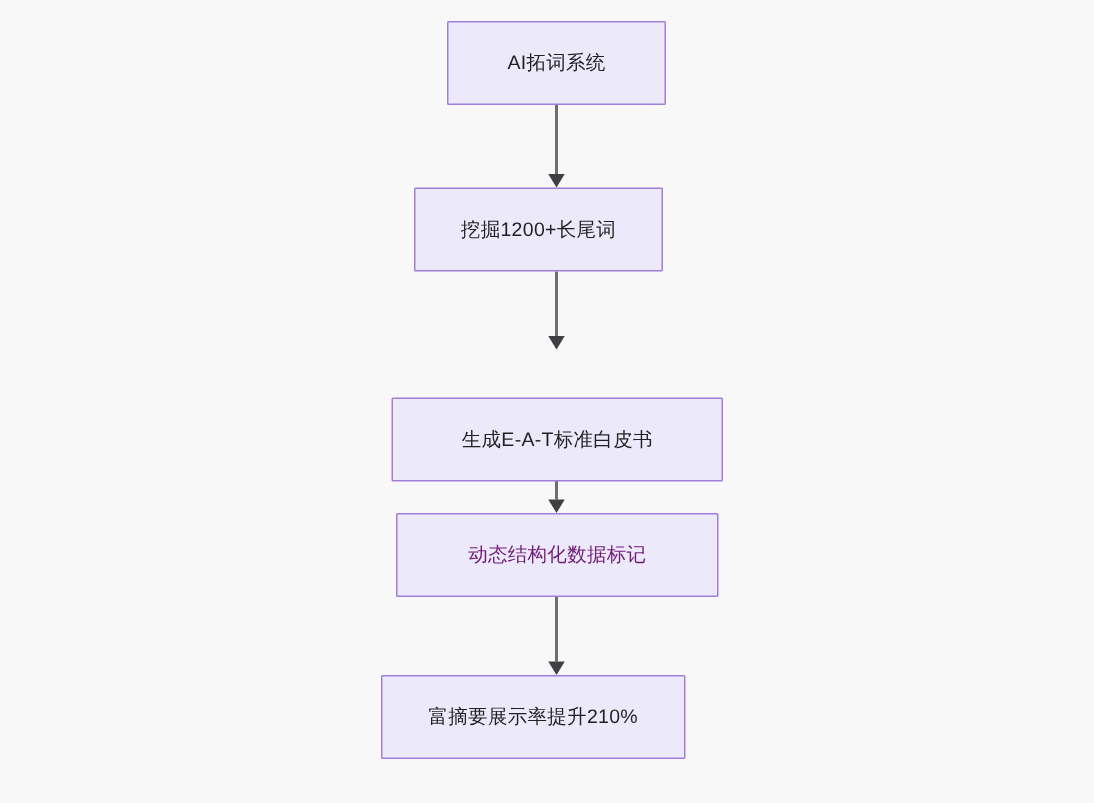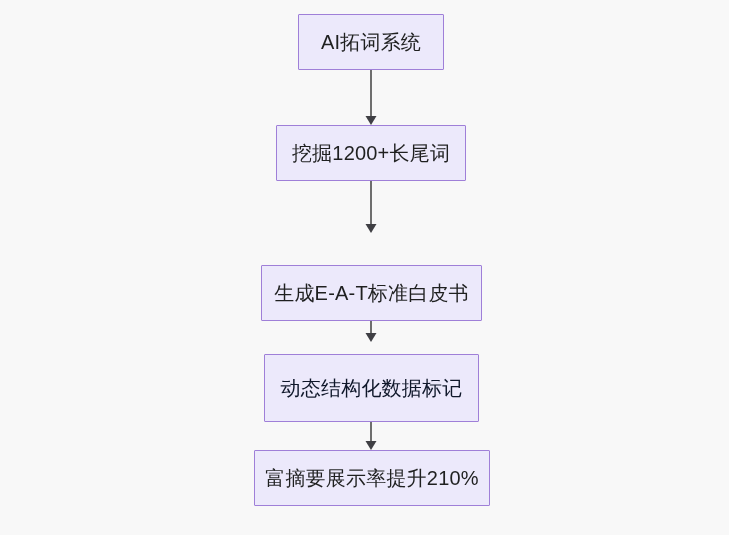--- a/index.html
+++ b/index.html
@@ -23,21 +23,21 @@
   .flow-node {
     position: absolute;
     box-sizing: border-box;
     background: #ece9fb;
     border: 1.6px solid #9f7fd8;
     border-radius: 1px;
     display: flex;
     align-items: center;
     justify-content: center;
     color: #1f2020;
-    font-size: 20px;
+    font-size: 13px;
     line-height: 1.2;
     letter-spacing: 0.2px;
     white-space: nowrap;
     font-family: "Liberation Sans", "DejaVu Sans", sans-serif;
   }
   .node-label {
     display: block;
     padding: 0 2px;
   }
   .flow-edge {
@@ -73,27 +73,27 @@
         <polygon class="edge-head" points="365.5,333 376.5,333 371,342" fill="#3f3f44"></polygon>
         <line class="edge-line" x1="371" y1="398" x2="371" y2="441" stroke="#6e6e6e"></line>
         <polygon class="edge-head" points="365.5,441 376.5,441 371,450" fill="#3f3f44"></polygon>
       </g>
   </svg>
 
   <div id="nodes-group">
       <div class="flow-node" style="left: 298px; top: 14px; width: 146px; height: 56px; background: rgb(236, 233, 251); border-color: rgb(159, 127, 216); color: rgb(31, 32, 32);">
         <span class="node-label">AI拓词系统</span>
       </div>
-      <div class="flow-node" style="left: 276px; top: 125px; width: 190px; height: 56px; background: rgb(236, 233, 251); border-color: rgb(159, 127, 216); color: rgb(31, 32, 32);">
+      <div class="flow-node" style="left: 276px; top: 125px; width: 166px; height: 56px; background: rgb(236, 233, 251); border-color: rgb(159, 127, 216); color: rgb(31, 32, 32);">
         <span class="node-label">挖掘1200+长尾词</span>
       </div>
       <div class="flow-node" style="left: 261px; top: 233px; width: 221px; height: 56px; background: rgb(236, 233, 251); border-color: rgb(159, 127, 216); color: rgb(31, 32, 32); margin-top: 32px;">
         <span class="node-label">生成E-A-T标准白皮书</span>
       </div>
-      <div class="flow-node" style="left: 264px; top: 354px; width: 215px; height: 68px; background: rgb(236, 233, 251); border-color: rgb(159, 127, 216); color: #0f172a;">
+      <div class="flow-node" style="left: 264px; top: 342px; width: 215px; height: 56px; background: rgb(236, 233, 251); border-color: rgb(159, 127, 216); color: #701a75;">
         <span class="node-label">动态结构化数据标记</span>
       </div>
-      <div class="flow-node" style="left: 254px; top: 450px; width: 236px; height: 56px; background: rgb(236, 233, 251); border-color: rgb(159, 127, 216); color: rgb(31, 32, 32);">
+      <div class="flow-node" style="left: 254px; top: 450px; width: 203px; height: 56px; background: rgb(236, 233, 251); border-color: rgb(159, 127, 216); color: rgb(31, 32, 32);">
         <span class="node-label">富摘要展示率提升210%</span>
       </div>
     </div>
 
 </div>
 
 </body></html>

